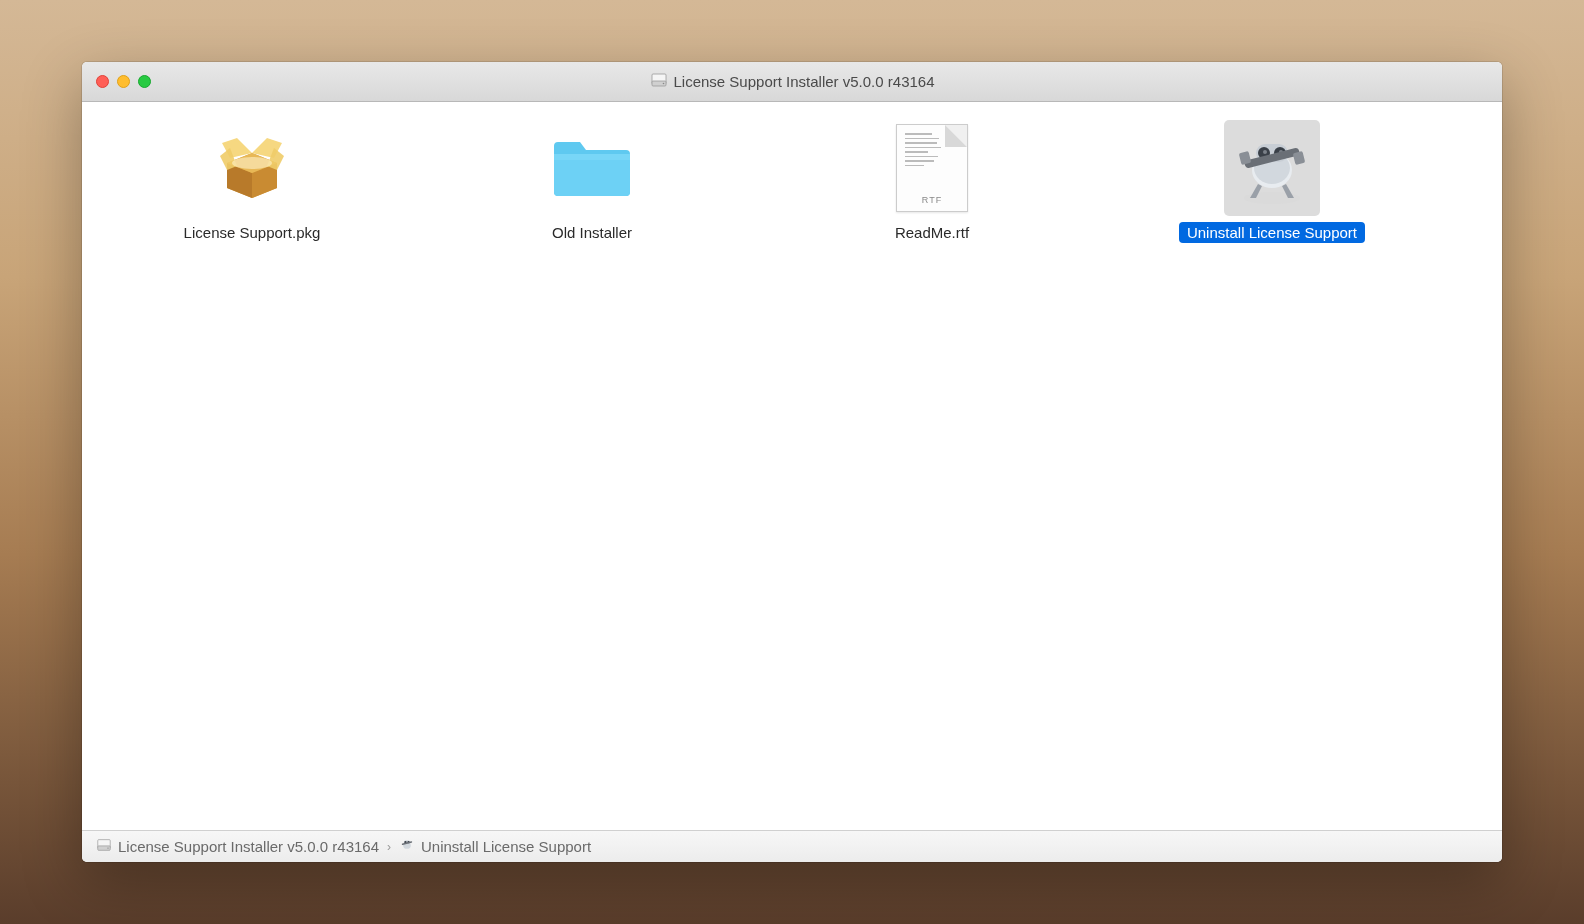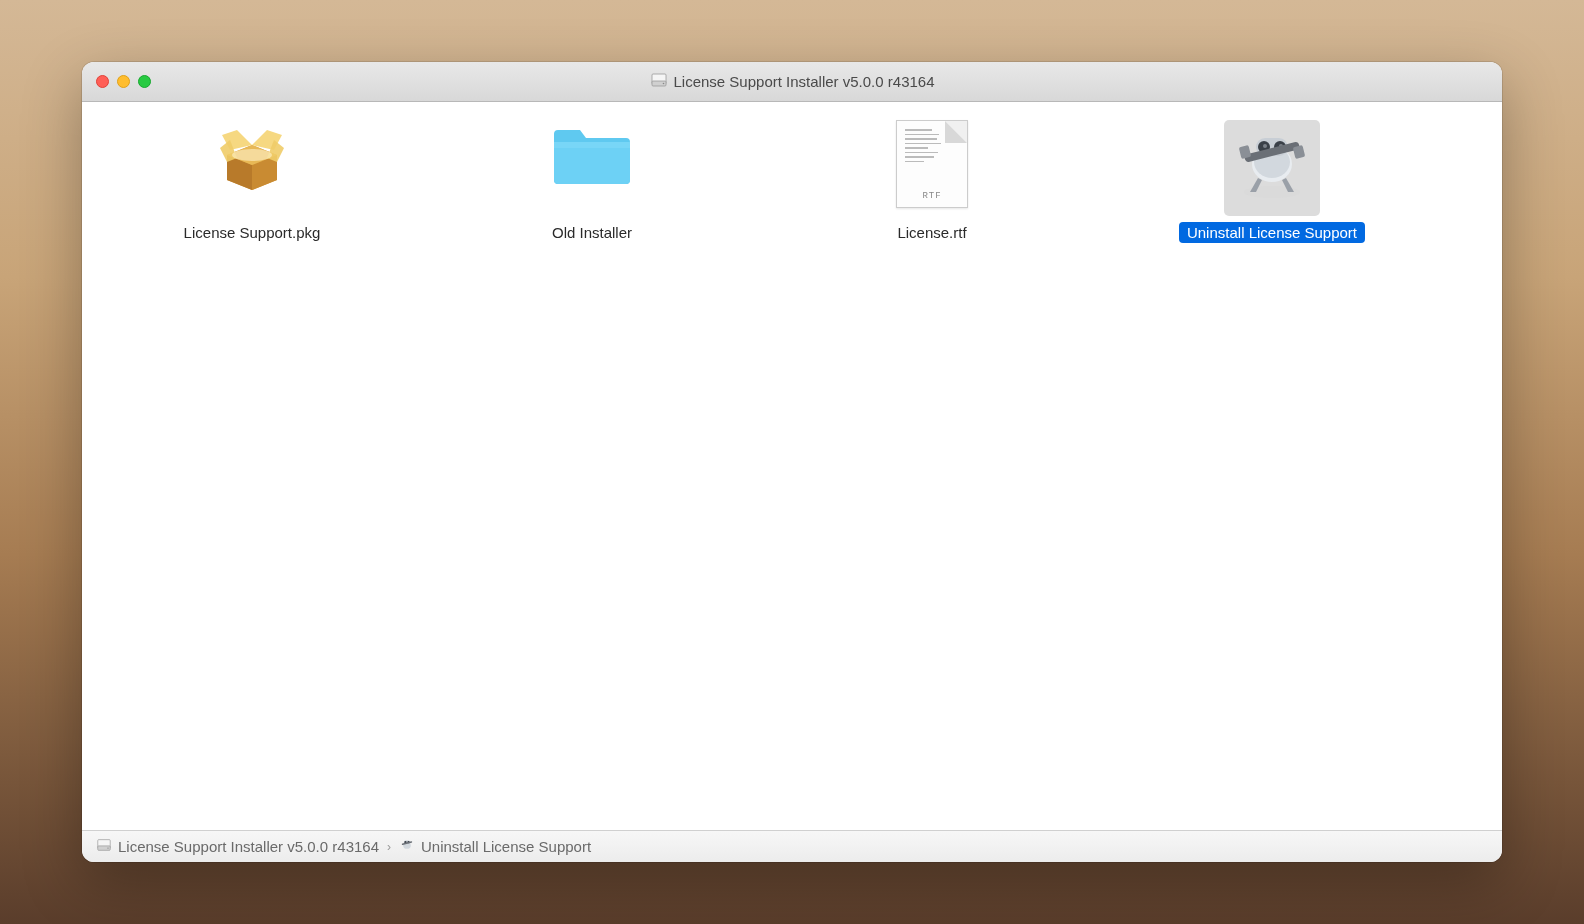--- a/index.html
+++ b/index.html
@@ -16,21 +16,21 @@
       display: flex;
       align-items: center;
       justify-content: center;
       padding: 20px;
     }
     
     .window {
       width: 1420px;
       height: 800px;
       background: #ffffff;
-      border-radius: 12px;
+      border-radius: 5px;
       box-shadow: 0 20px 60px rgba(0,0,0,0.3), 0 0 0 1px rgba(0,0,0,0.1);
       overflow: hidden;
       display: flex;
       flex-direction: column;
     }
     
     .titlebar {
       height: 40px;
       background: linear-gradient(to bottom, #e8e8e8 0%, #d8d8d8 100%);
       border-bottom: 1px solid #b8b8b8;
@@ -91,24 +91,23 @@
       flex-direction: column;
       align-items: center;
       width: 280px;
       cursor: default;
     }
     
     .file-icon {
       width: 96px;
       height: 96px;
       display: flex;
-      align-items: flex-start;
+      align-items: center;
       justify-content: center;
       border-radius: 5px;
-      font-family: Liberation Mono, monospace;
     }
     
     .file-icon.selected {
       background: #dcdcdc;
     }
     
     .file-label {
       margin-top: 6px;
       font-size: 15px;
       color: #2a2a2a;
@@ -265,21 +264,21 @@
             <div class="rtf-line" style="width:95%"></div>
             <div class="rtf-line" style="width:60%"></div>
             <div class="rtf-line" style="width:88%"></div>
             <div class="rtf-line" style="width:75%"></div>
             <div class="rtf-line" style="width:50%"></div>
           </div>
           <div class="rtf-fold"></div>
           <div class="rtf-badge">RTF</div>
         </div>
       </div>
-      <div class="file-label">License.rtf</div>
+      <div class="file-label">ReadMe.rtf</div>
     </div>
 
     <div class="file-item">
       <div class="file-icon selected">
         <svg width="84" height="84" viewBox="0 0 84 84">
           <ellipse cx="42" cy="72" rx="28" ry="6" fill="#d8d8d8" opacity="0.7"></ellipse>
           <path d="M 28 58 L 20 72 L 26 72 L 32 60 Z" fill="#9aa0a8"></path>
           <path d="M 56 58 L 64 72 L 58 72 L 52 60 Z" fill="#9aa0a8"></path>
           <ellipse cx="42" cy="44" rx="20" ry="18" fill="#e8ecf0"></ellipse>
           <ellipse cx="42" cy="42" rx="18" ry="16" fill="#d2d8de"></ellipse>

